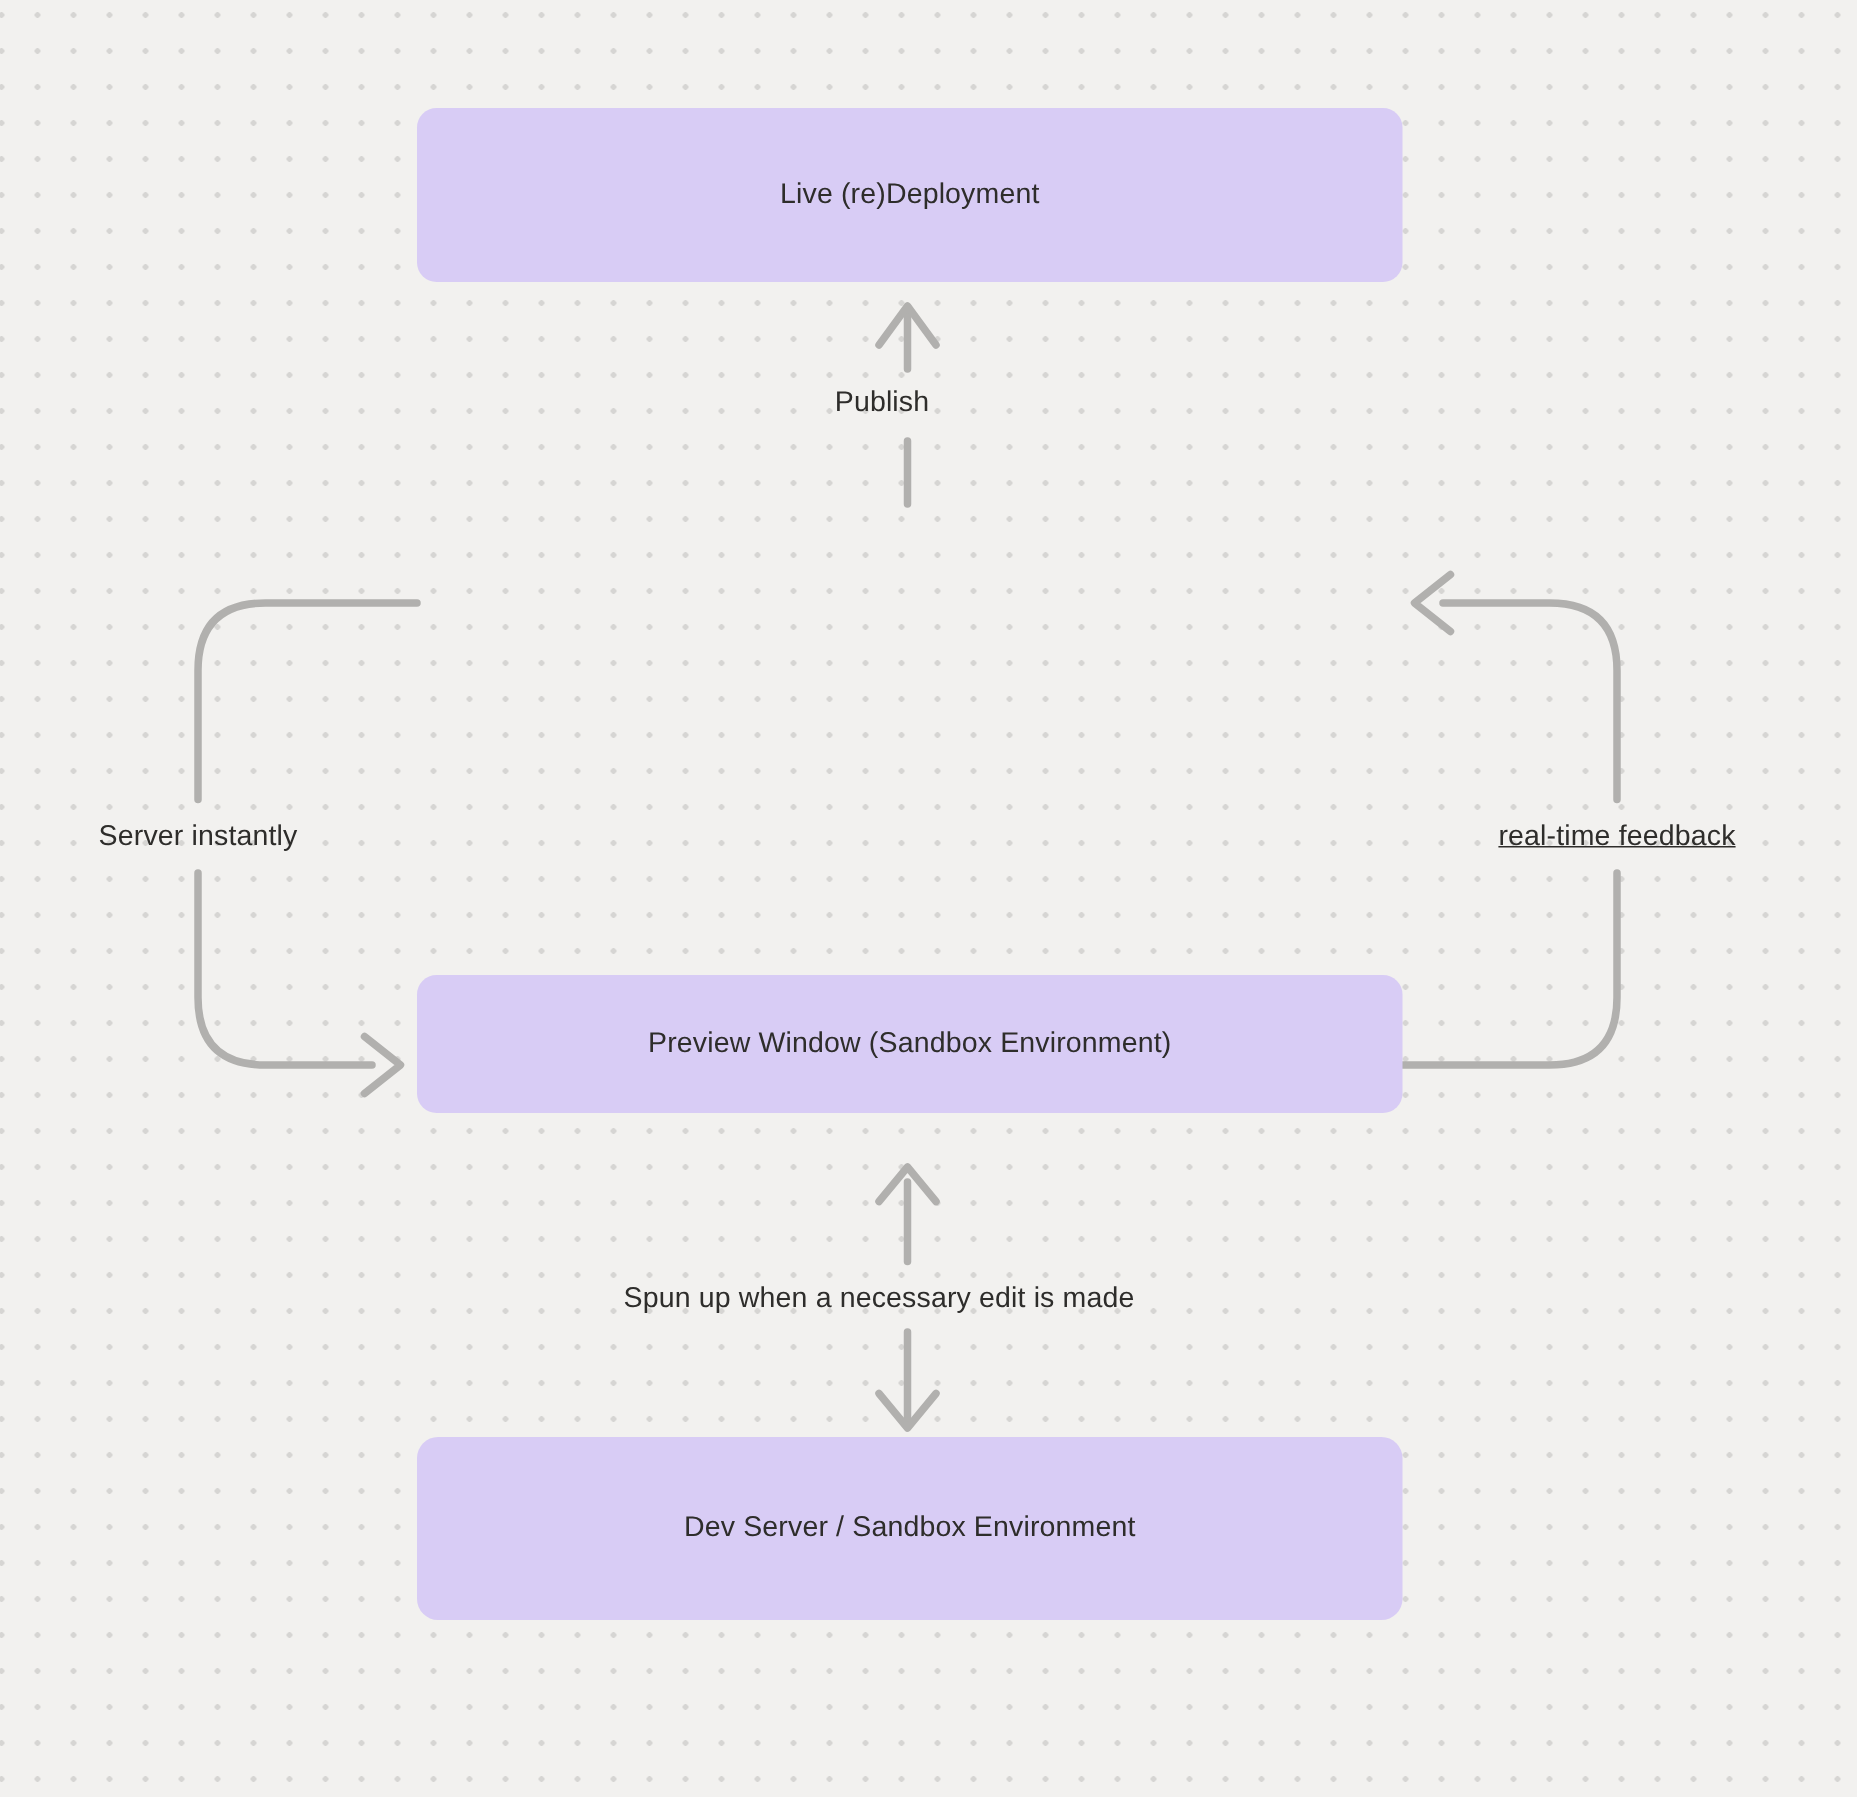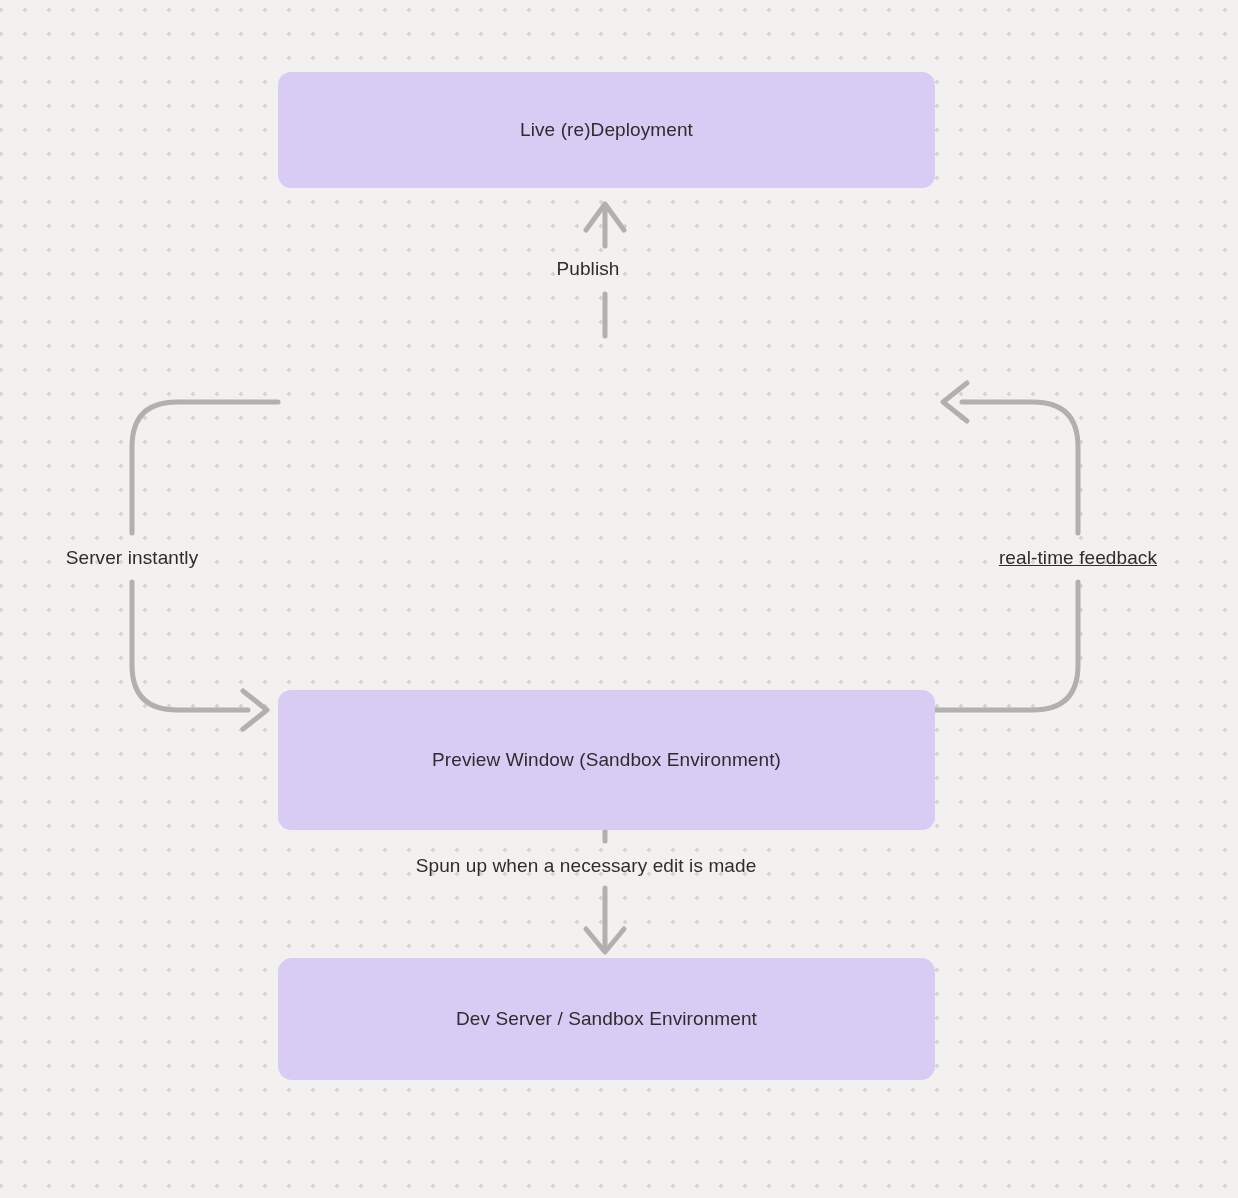--- a/index.html
+++ b/index.html
@@ -43,21 +43,21 @@
     justify-content: center;
     text-align: center;
   }
   .node span {
     font-size: 19px;
     color: #2e2d2b;
     letter-spacing: 0.1px;
   }
   .node-live    { top: 72px;  height: 116px; }
   .node-editor  { top: 340px; height: 124px; }
-  .node-preview { top: 650px; height: 140px; margin-top: 40px; }
+  .node-preview { top: 650px; height: 92px; }
   .node-dev     { top: 958px; height: 122px; border-radius: 14px; }
   .edge-label {
     position: absolute;
     transform: translate(-50%, -50%);
     white-space: nowrap;
     font-size: 19px;
     color: #2e2d2b;
     letter-spacing: 0.1px;
   }
   .label-publish  { left: 588px;  top: 269px; }

